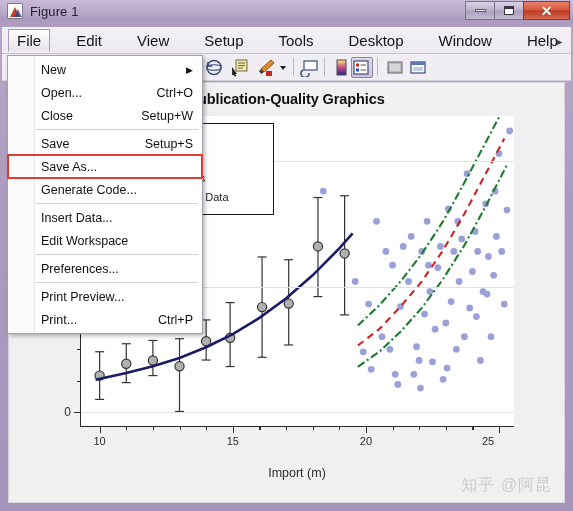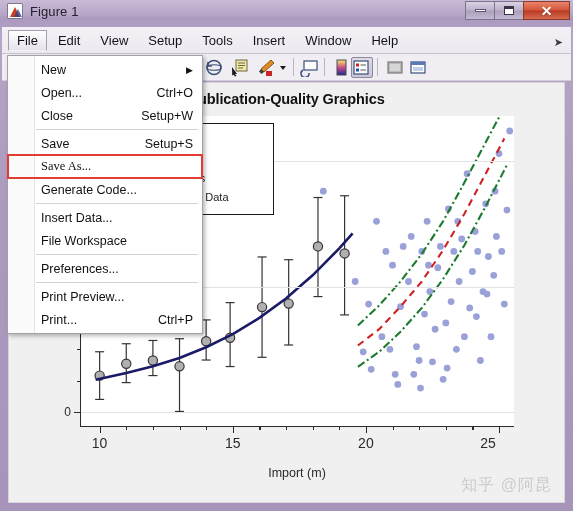--- a/index.html
+++ b/index.html
@@ -73,22 +73,22 @@
   .glyph-close { color: #ffffff; font-size: 14px; font-weight: bold; line-height: 1; font-family: "Liberation Sans", sans-serif; text-shadow: 0 1px 0 rgba(0,0,0,.35);}
 
   
   #menubar {
     position: absolute; left: 2px; top: 27px; width: 569px; height: 27px;
     background: linear-gradient(180deg, #f3f1f5 0%, #eceaf0 100%);
     border-bottom: 1px solid #c8c4ce;
     display: flex; align-items: center; padding-left: 6px;
   }
   .menu-item {
-    font-size: 13px; color: #14131a;
-    padding: 3px 9px; margin-right: 2px;
+    font-size: 15px; color: #14131a;
+    padding: 3px 9px; margin-right: 17px;
     white-space: nowrap; cursor: default;
   }
   .menu-item.active {
     background: linear-gradient(180deg, #ffffff 0%, #e6e2ec 100%);
     border: 1px solid #a89cb6;
     padding: 2px 8px;
     border-bottom-color: #f2f1f5;
   }
   #menubar-dock {
     position: absolute; right: 8px; top: 9px;
@@ -144,21 +144,21 @@
   .xtick-minor {
     position: absolute; bottom: -4px; width: 1.2px; height: 4px; background: #2b2b2b;
   }
   .ylabel-txt {
     position: absolute; right: calc(100% + 10px);
     font-size: 12px; color: #2b2b2b; white-space: nowrap;
     transform: translateY(-50%);
   }
   .xlabel-txt {
     position: absolute; top: calc(100% + 9px);
-    font-size: 14px; color: #2b2b2b; white-space: nowrap;
+    font-size: 11px; color: #2b2b2b; white-space: nowrap;
     transform: translateX(-50%);
   }
   #xaxis-name {
     position: absolute; left: 71px; top: 383px; width: 434px;
     text-align: center; font-size: 12.5px; color: #2b2b2b;
   }
   #legend-box {
     position: absolute; left: 117px; top: 40px; width: 148px; height: 92px;
     background: #ffffff;
     border: 1.2px solid #1a1a1a;
@@ -197,21 +197,20 @@
     position: absolute; right: 9px;
     font-size: 12.5px; color: #111111;
   }
   .fm-item .fm-arrow {
     position: absolute; right: 9px;
     font-size: 9px; color: #111111;
   }
   .fm-item.highlight {
     outline: 2px solid #e03c34;
     outline-offset: -1px;
-    font-family: Liberation Serif, serif;
   }
   .fm-sep {
     height: 1px; background: #d4d2d8; margin: 2px 4px 2px 28px;
   }
   .fm-gutter {
     position: absolute; left: 0; top: 0; bottom: 0; width: 27px;
     background: #fbfbfc; border-right: 1px solid #e6e4ea;
   }
 </style>
 </head>
@@ -236,21 +235,21 @@
       </div>
     </div>
   </div>
 
   <div id="menubar">
     <div class="menu-item active">File</div>
     <div class="menu-item">Edit</div>
     <div class="menu-item">View</div>
     <div class="menu-item">Setup</div>
     <div class="menu-item">Tools</div>
-    <div class="menu-item">Insert</div>
+    <div class="menu-item">Desktop</div>
     <div class="menu-item">Window</div>
     <div class="menu-item">Help</div>
     <div id="menubar-dock">➤</div>
   </div>
 
   <div id="toolbar">
 
     <div class="tb-icon" style="left:203px">
       <svg width="20" height="19" viewBox="0 0 20 19">
         <circle cx="9" cy="9.5" r="7" fill="none" stroke="#3a4f7a" stroke-width="1.6"></circle>
@@ -534,21 +533,21 @@
         <span>Save As...</span>
       </div>
       <div class="fm-item">
         <span>Generate Code...</span>
       </div>
       <div class="fm-sep"></div>
       <div class="fm-item">
         <span>Insert Data...</span>
       </div>
       <div class="fm-item">
-        <span>File Workspace</span>
+        <span>Edit Workspace</span>
       </div>
       <div class="fm-sep"></div>
       <div class="fm-item">
         <span>Preferences...</span>
       </div>
       <div class="fm-sep"></div>
       <div class="fm-item">
         <span>Print Preview...</span>
       </div>
       <div class="fm-item">

